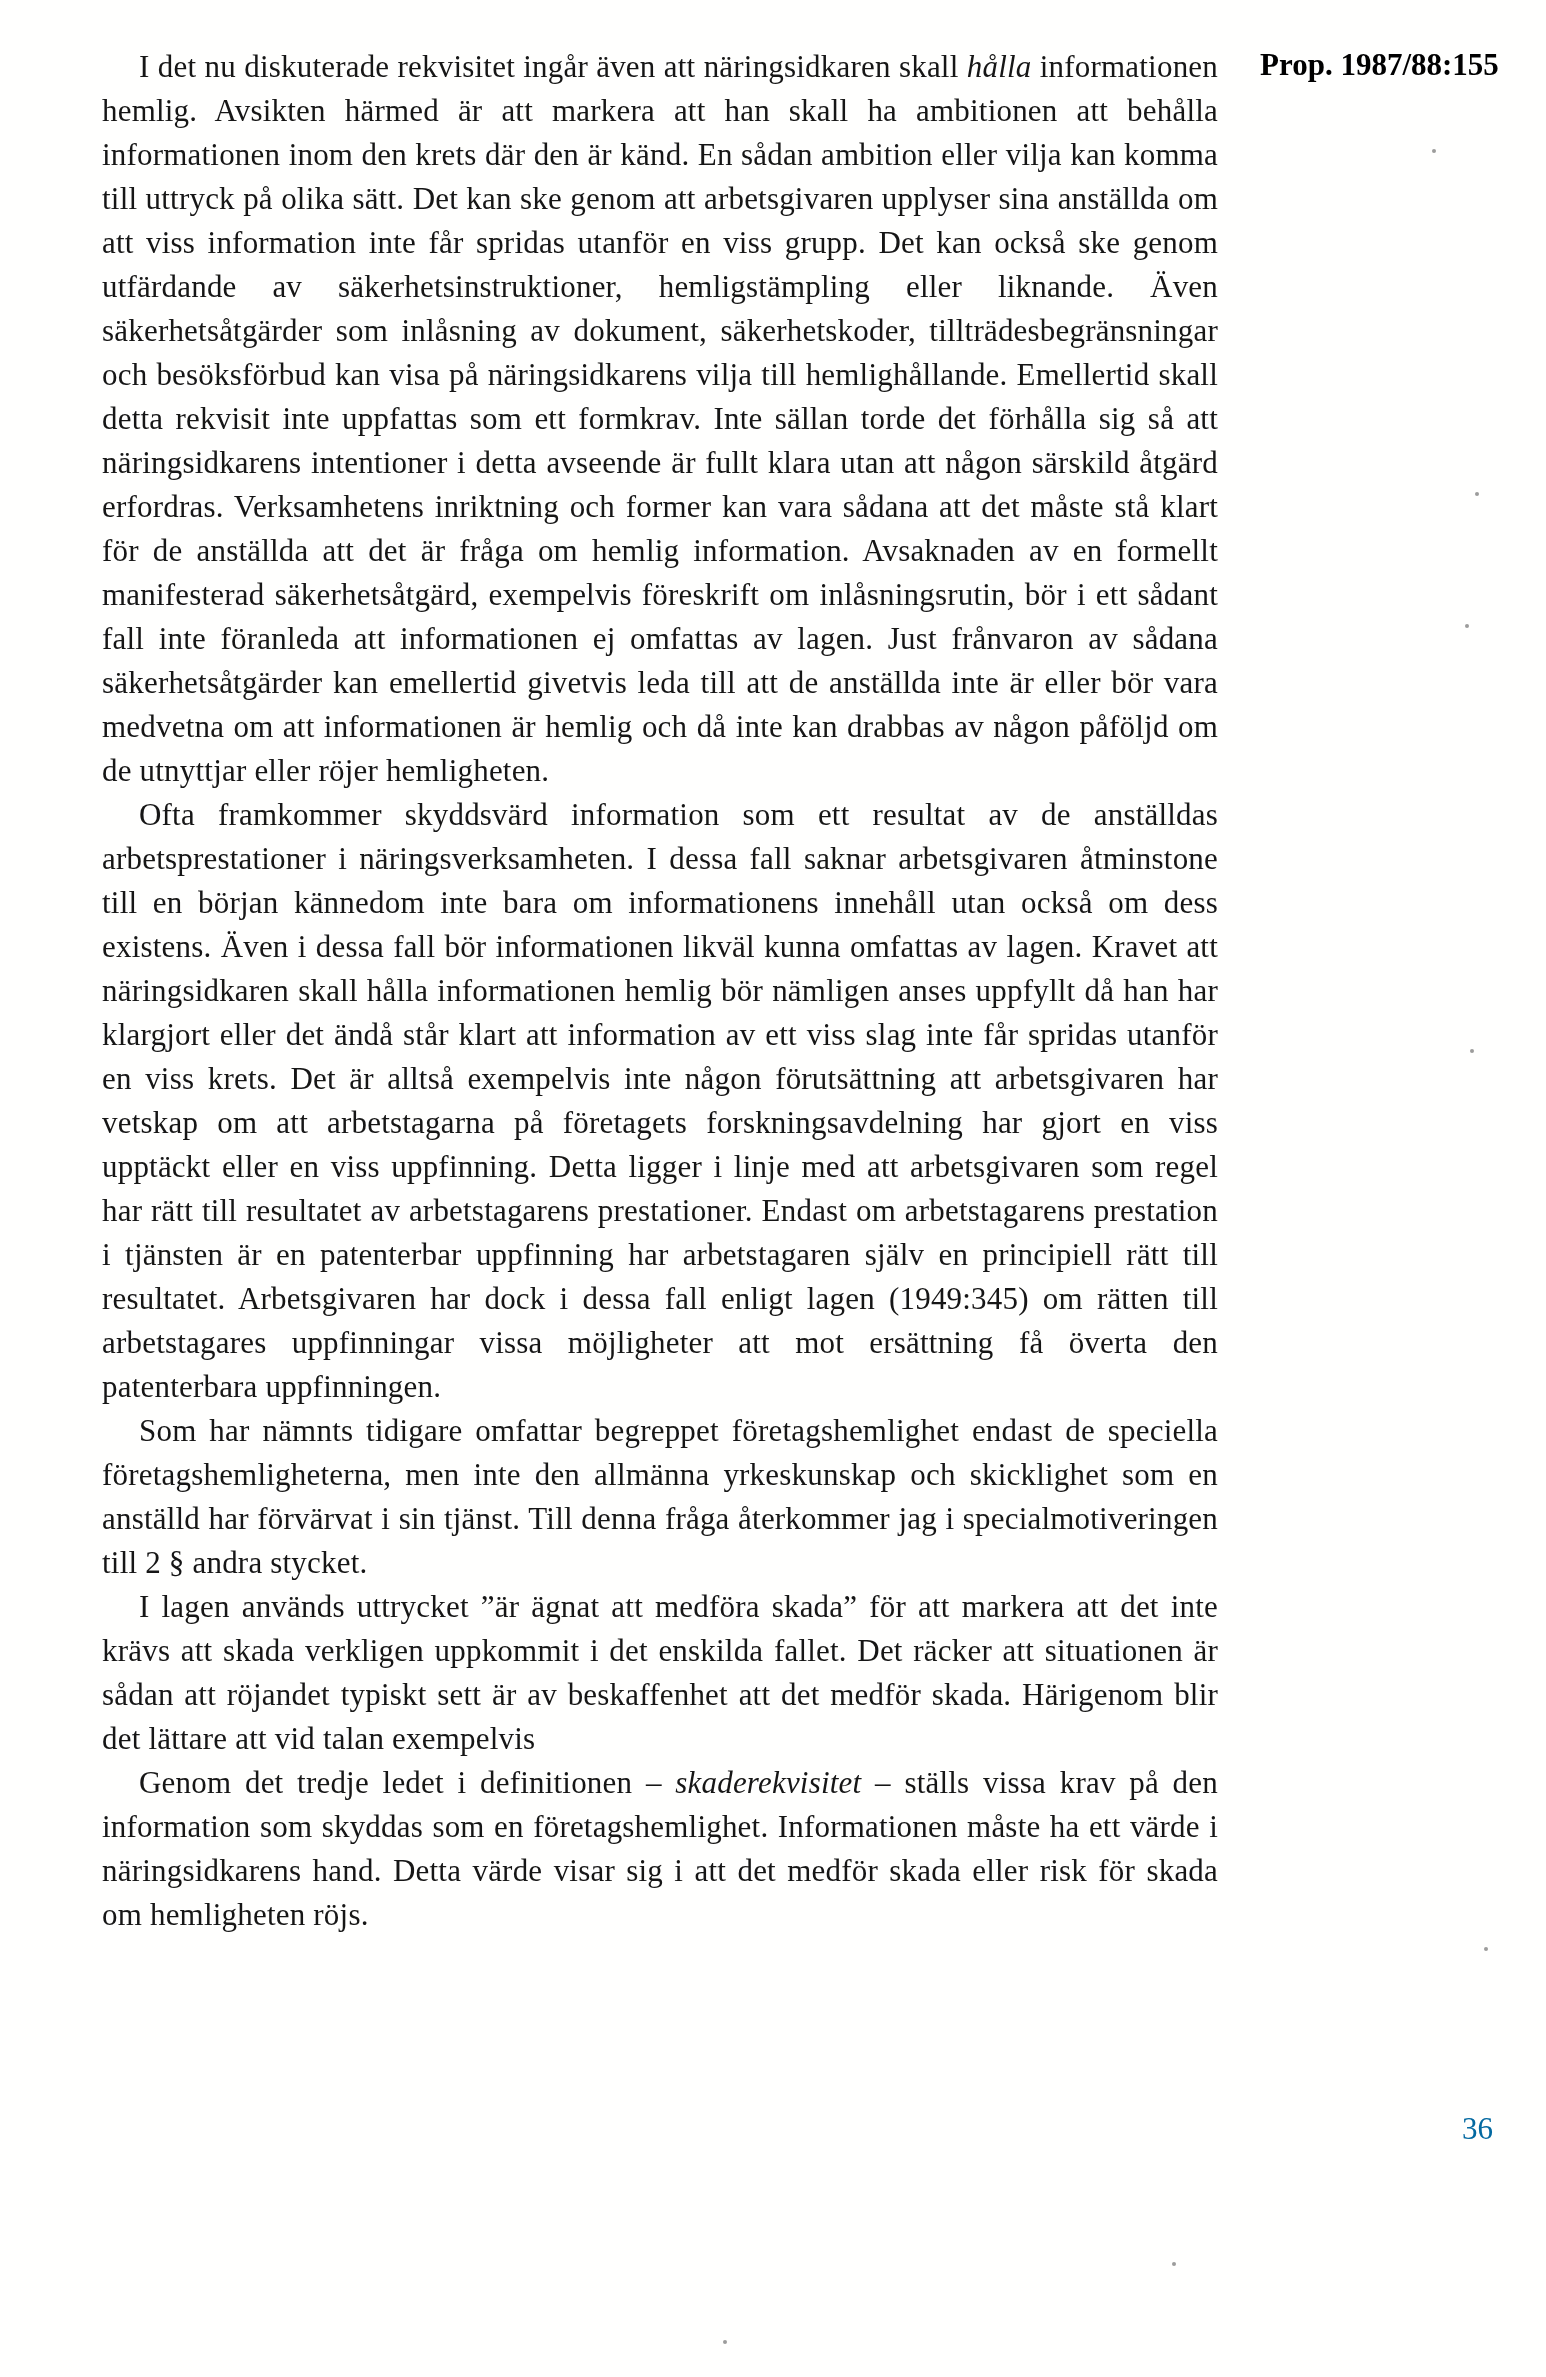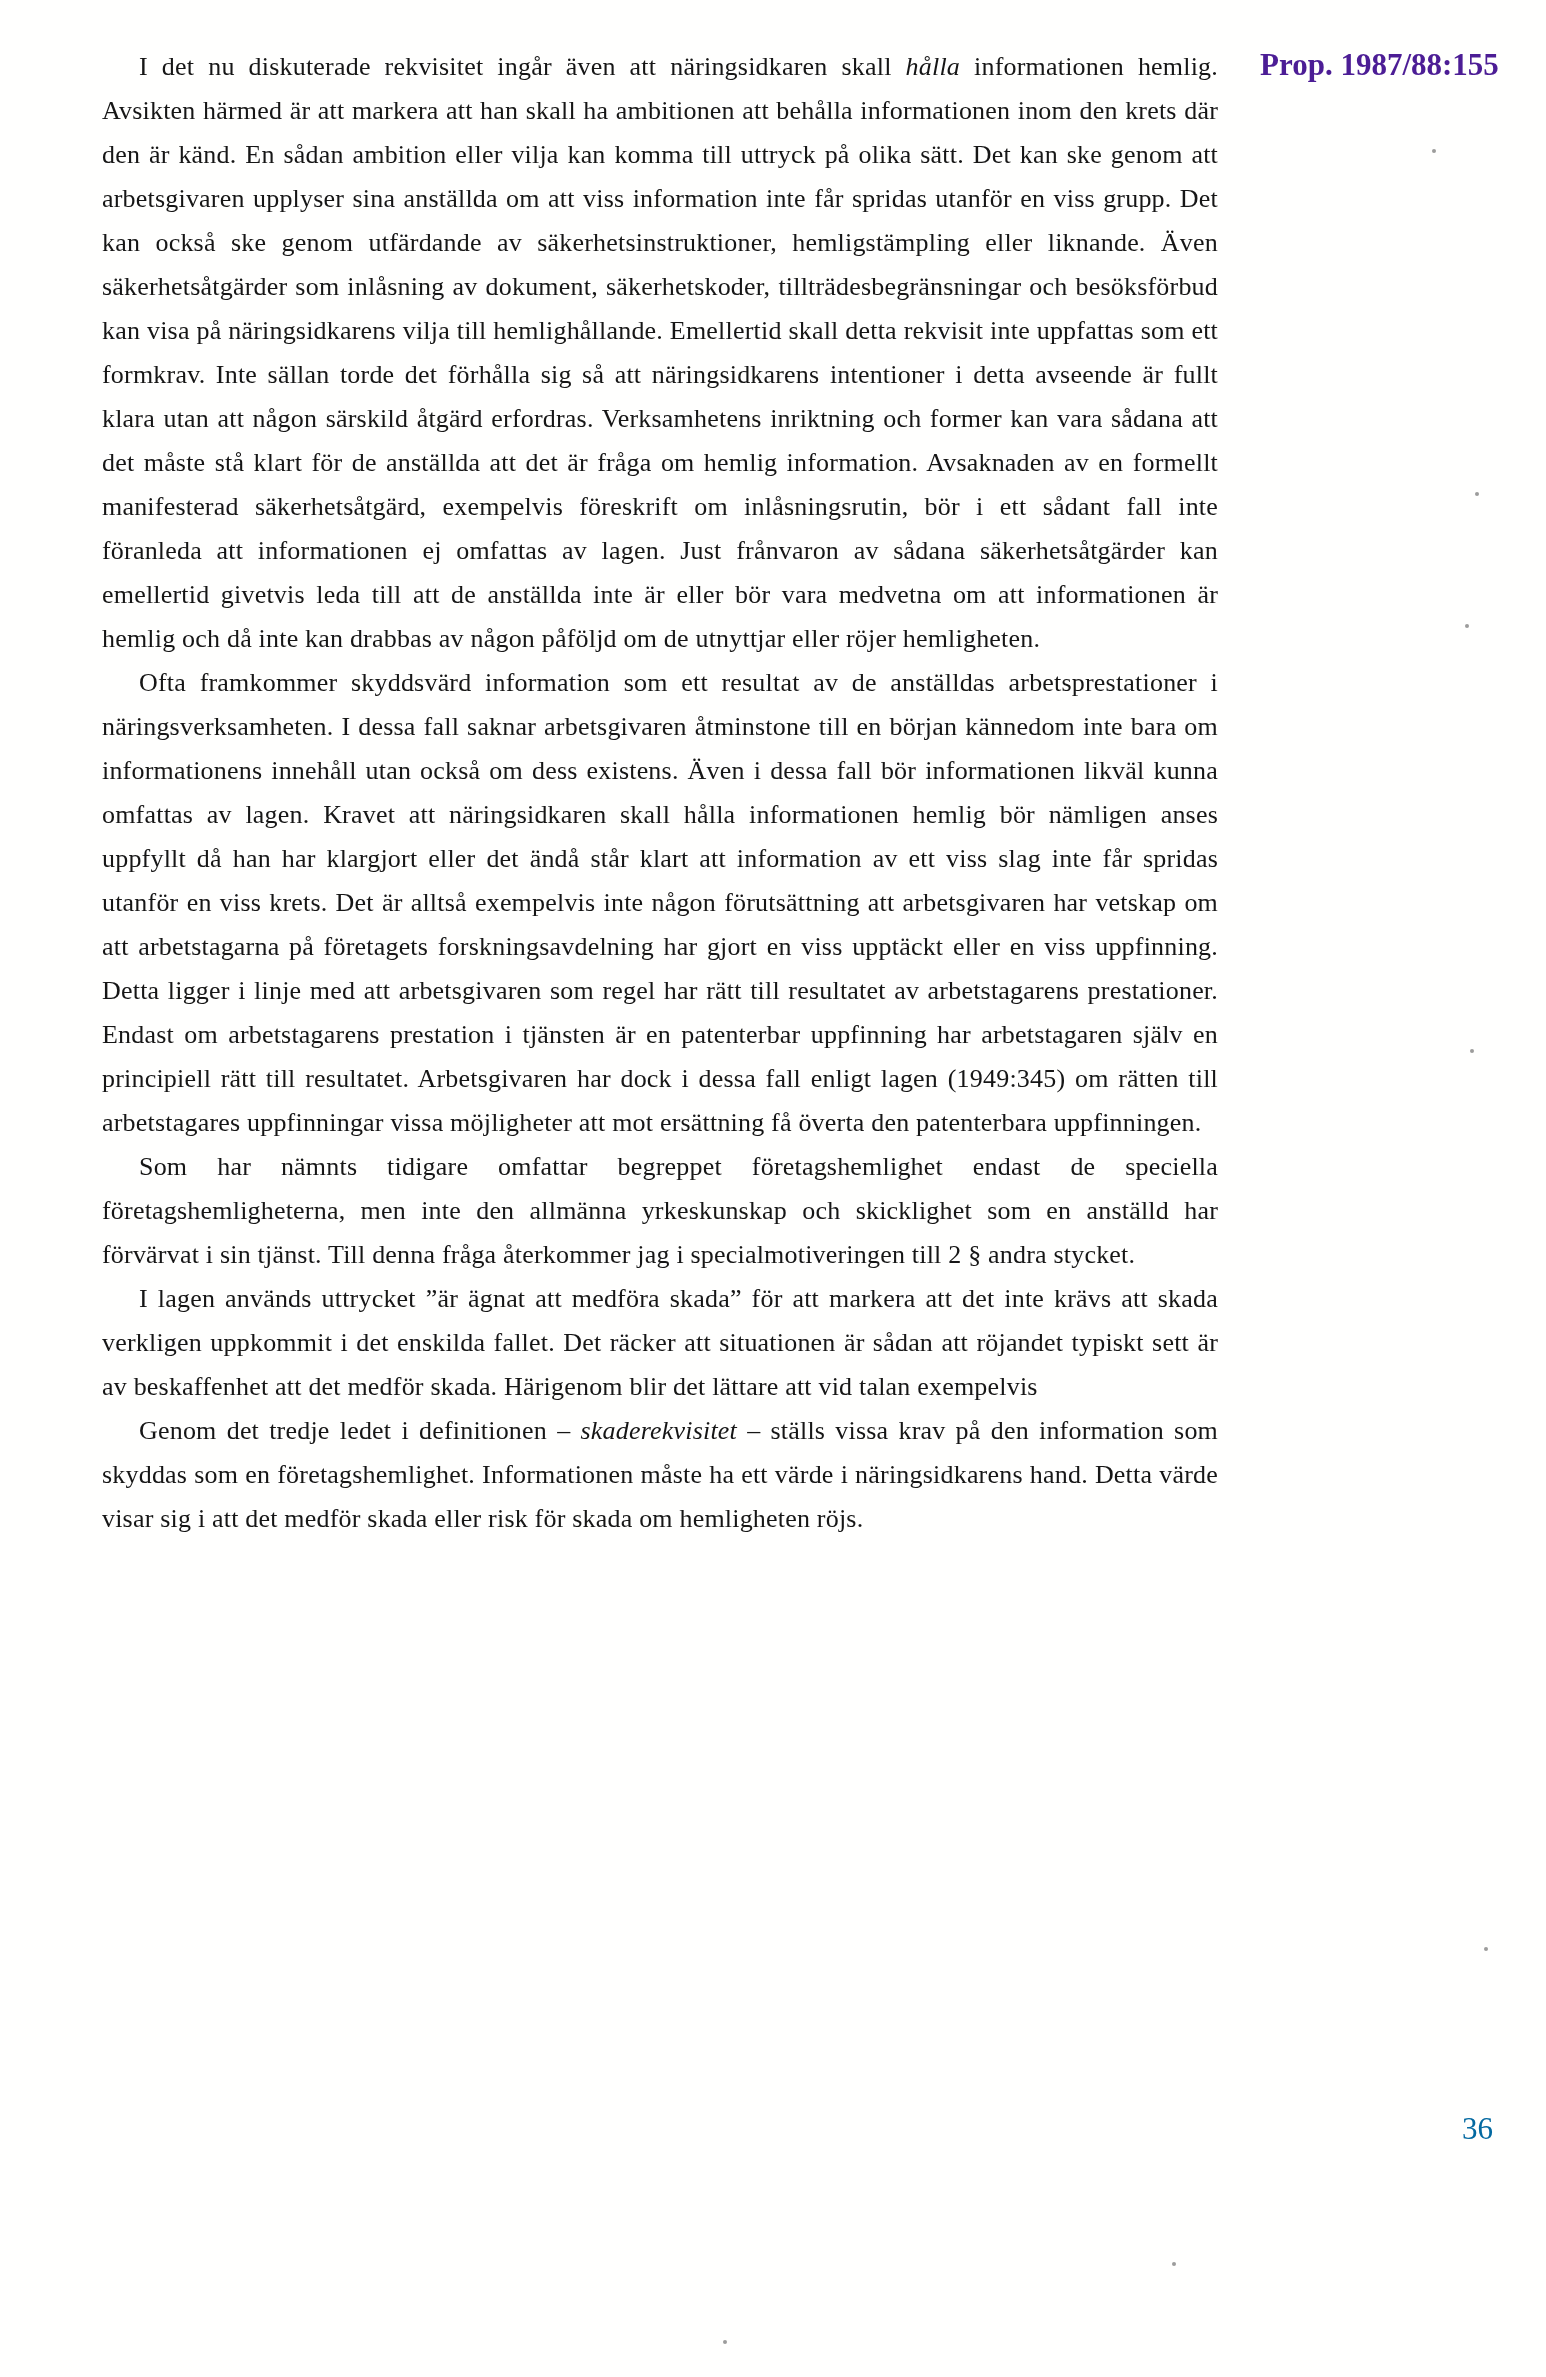--- a/index.html
+++ b/index.html
@@ -15,41 +15,41 @@
     font-family: "Liberation Serif", "DejaVu Serif", serif;
     color: #161616;
     overflow: hidden;
     margin: 0 auto;
   }
   .body-column {
     position: absolute;
     left: 102px;
     top: 45px;
     width: 1116px;
-    font-size: 26px;
+    font-size: 31px;
     line-height: 44px;
     text-align: justify;
     letter-spacing: 0.2px;
   }
   .body-column p {
     margin: 0;
     padding: 0;
     text-indent: 37px;
   }
   .body-column em {
     font-style: italic;
   }
   .header-ref {
     position: absolute;
     left: 1260px;
     top: 47px;
     font-size: 31px;
     font-weight: bold;
     white-space: nowrap;
-    color: #4c1d95;
+    color: #000000;
   }
   .page-number {
     position: absolute;
     left: 1462px;
     top: 2111px;
     font-size: 31px;
     color: #0369a1;
   }
   .speck {
     position: absolute;

